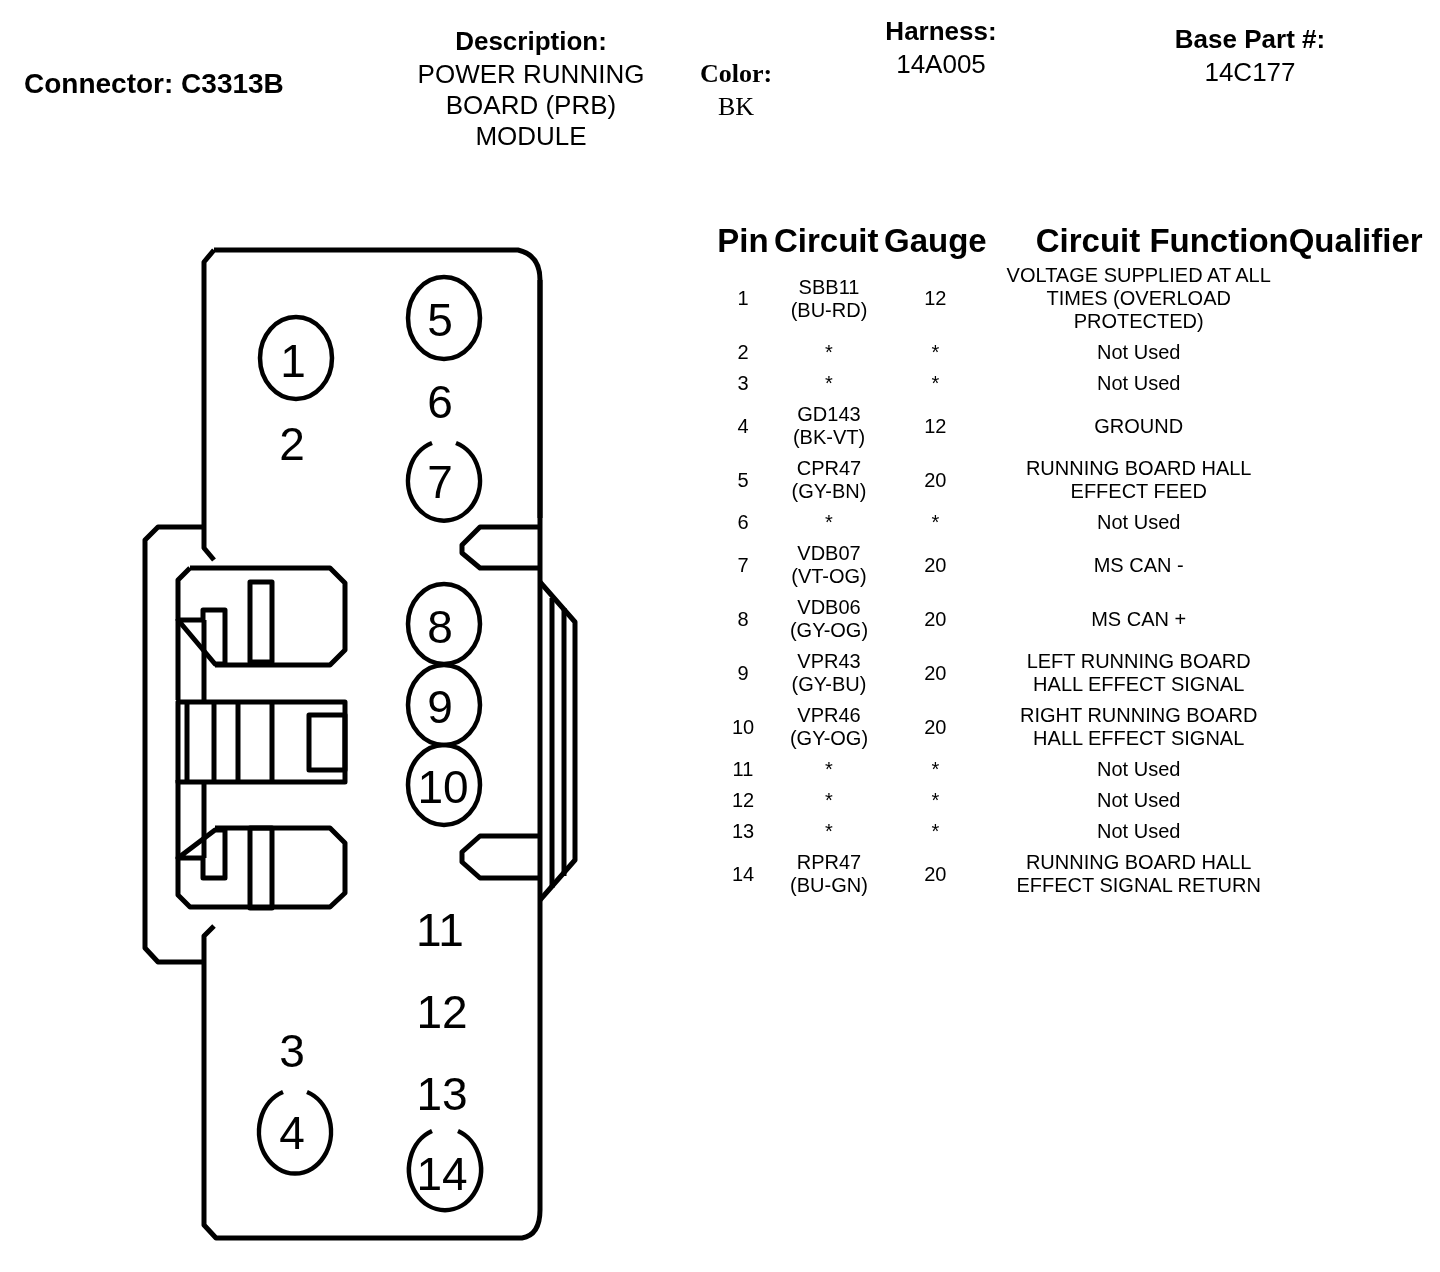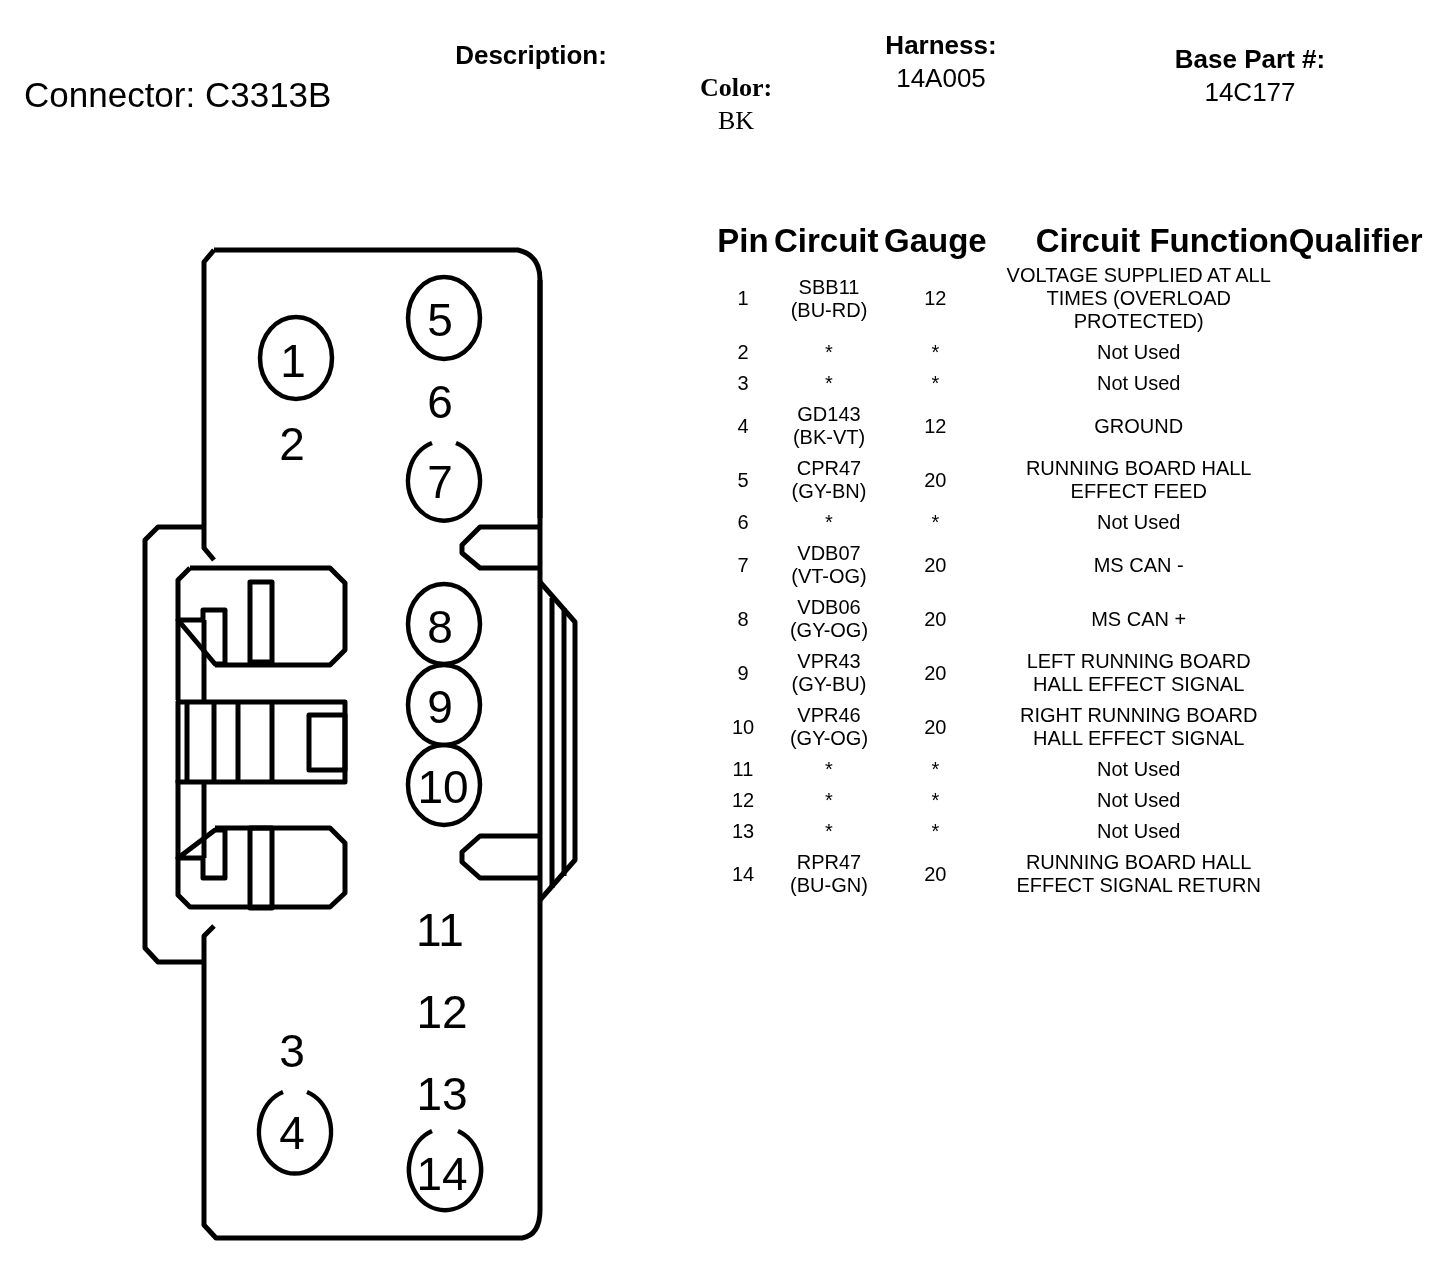--- a/index.html
+++ b/index.html
@@ -1,26 +1,26 @@
 <!DOCTYPE html>
 <html><head>
 <meta charset="utf-8">
 <style>
   html, body { margin: 0; padding: 0; background: #ffffff; }
   body { width: 1440px; height: 1272px; position: relative; overflow: hidden;
          font-family: "Liberation Sans", sans-serif; color: #000; }
-  .abs { position: absolute; margin-top: 14px; }
-  #connector-title { left: 24px; top: 61px; font-size: 35px; font-weight: normal; white-space: nowrap; }
+  .abs { position: absolute; }
+  #connector-title { left: 24px; top: 68px; font-size: 28px; font-weight: bold; white-space: nowrap; }
   .hcol { text-align: center; font-size: 26px; line-height: 31px; }
   .hcol .lbl { font-weight: bold; font-size: 26px; }
   #desc-block { left: 400px; top: 26px; width: 262px; }
   #desc-block .val { font-size: 26px; line-height: 31px; }
   #color-block { left: 680px; top: 58px; width: 112px; font-family: Liberation Serif, serif; }
   #harness-block { left: 860px; top: 16px; width: 162px; }
-  #part-block { left: 1150px; top: 30px; width: 200px; }
+  #part-block { left: 1150px; top: 24px; width: 200px; }
   .val { margin-top: 2px; }
 
   svg#connector { position: absolute; left: 0; top: 0; }
 
   table#pin-table { position: absolute; left: 712px; top: 222px; border-collapse: collapse; }
   #pin-table th { font-size: 33px; font-weight: bold; padding: 0; height: 38px; vertical-align: middle; white-space: nowrap; }
   #pin-table td { font-size: 20px; line-height: 23px; padding: 4px 0; vertical-align: middle; }
   #pin-table td.c-pin { width: 62px; text-align: center; }
   #pin-table td.c-circ { width: 110px; text-align: center; }
   #pin-table td.c-gauge { width: 100px; text-align: center; }
@@ -32,20 +32,25 @@
   #pin-table th.h-func { width: 300px; text-align: right; }
   #pin-table th.h-qual { width: 140px; text-align: left; }
 </style>
 </head>
 <body>
 
 <div id="connector-title" class="abs">Connector: C3313B</div>
 
 <div id="desc-block" class="abs hcol">
   <div class="lbl">Description:</div>
+  <div class="val">
+    <div>POWER RUNNING</div>
+    <div>BOARD (PRB)</div>
+    <div>MODULE</div>
+  </div>
 </div>
 
 <div id="color-block" class="abs hcol">
   <div class="lbl">Color:</div>
   <div class="val">BK</div>
 </div>
 
 <div id="harness-block" class="abs hcol">
   <div class="lbl">Harness:</div>
   <div class="val">14A005</div>

